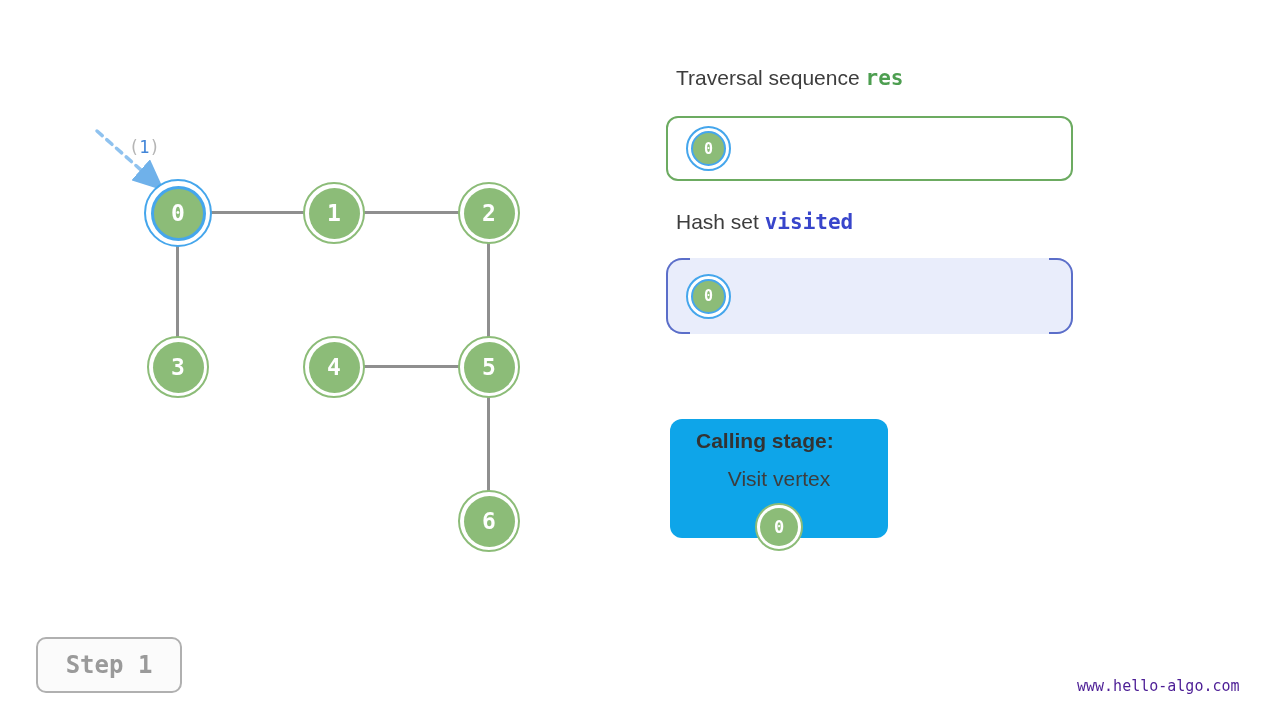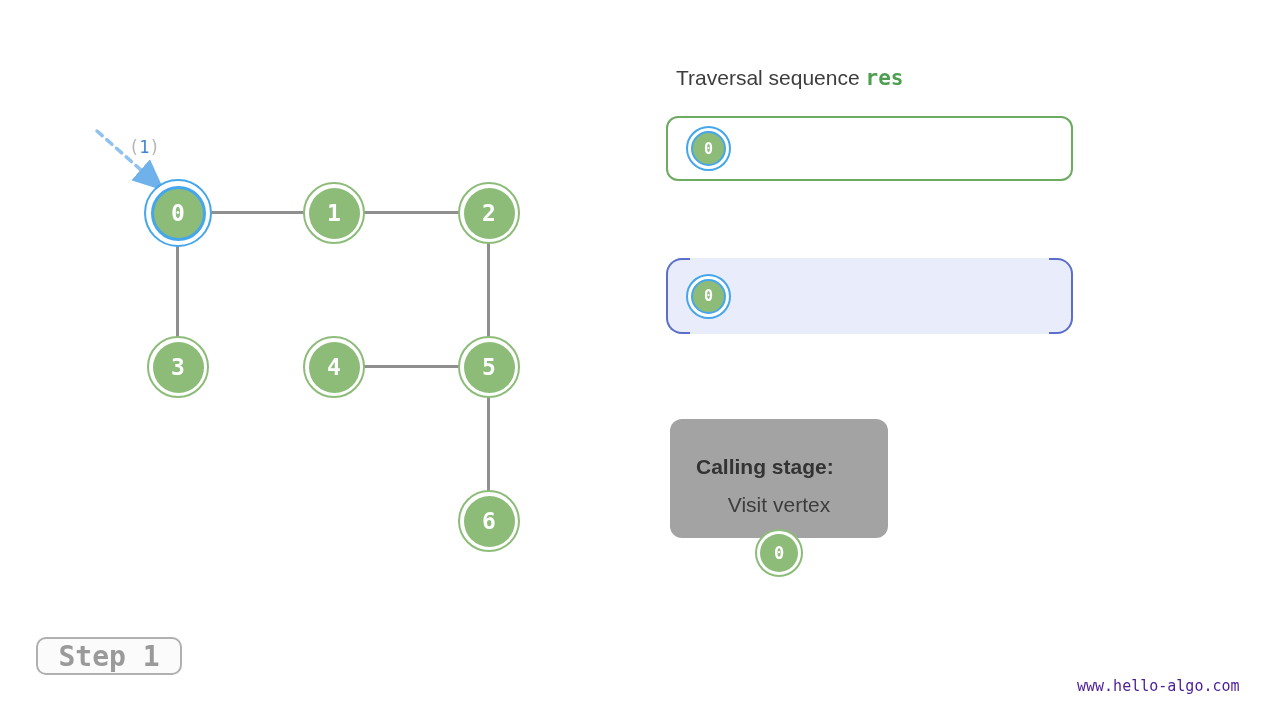--- a/index.html
+++ b/index.html
@@ -83,31 +83,31 @@
     box-sizing:border-box;width:35px;height:35px;border-radius:50%;
     background:var(--node-green);border:2.5px solid var(--hl-blue);color:#fff;
     display:flex;align-items:center;justify-content:center;
     font-family:"DejaVu Sans Mono",monospace;font-weight:bold;font-size:15px;
   }
   .chip.plain{width:48px;height:48px;border:2px solid var(--node-green);}
   .chip.plain .inner{width:38px;height:38px;border:none;font-size:17px;}
 
   .calling-card{
     position:absolute;left:670px;top:419px;width:218px;height:119px;box-sizing:border-box;
-    background:#a3a3a3;border-radius:12px;padding:30px 26px;
+    background:#0ea5e9;border-radius:12px;padding:4px 26px;
   }
   .calling-title{font-weight:bold;font-size:21px;color:#333;margin:6px 0 14px 0;}
   .calling-line{display:flex;align-items:center;gap:12px;font-size:21px;color:var(--text-dark);flex-direction:column;}
 
   
   .step-box{
-    position:absolute;left:36px;top:637px;width:146px;height:38px;box-sizing:border-box;
+    position:absolute;left:36px;top:637px;width:146px;height:56px;box-sizing:border-box;
     border:2px solid #b0b0b0;border-radius:10px;background:#fbfbfb;
     display:flex;align-items:center;justify-content:center;
-    font-family:"DejaVu Sans Mono",monospace;font-weight:bold;font-size:28px;color:#9a9a9a;
+    font-family:"DejaVu Sans Mono",monospace;font-weight:bold;font-size:24px;color:#9a9a9a;
   }
   .watermark{
     position:absolute;left:1077px;top:677px;
     font-family:"DejaVu Sans Mono",monospace;font-size:15px;color:#4c1d95;
   }
 </style>
 </head>
 <body>
 
 <div class="stage">
@@ -151,20 +151,21 @@
     <div class="inner">6</div>
   </div>
 
   <div class="panel-title t-res"><span>Traversal sequence</span> <span class="code green">res</span></div>
   <div class="res-box">
     <div class="chip">
       <div class="inner">0</div>
     </div>
   </div>
 
+  <div class="panel-title t-visited"><span>Hash set</span> <span class="code blue">visited</span></div>
   <div class="visited-box">
     <div class="bracket left"></div>
     <div class="bracket right"></div>
     <div class="chip">
       <div class="inner">0</div>
     </div>
   </div>
 
   <div class="calling-card">
     <div class="calling-title">Calling stage:</div>

